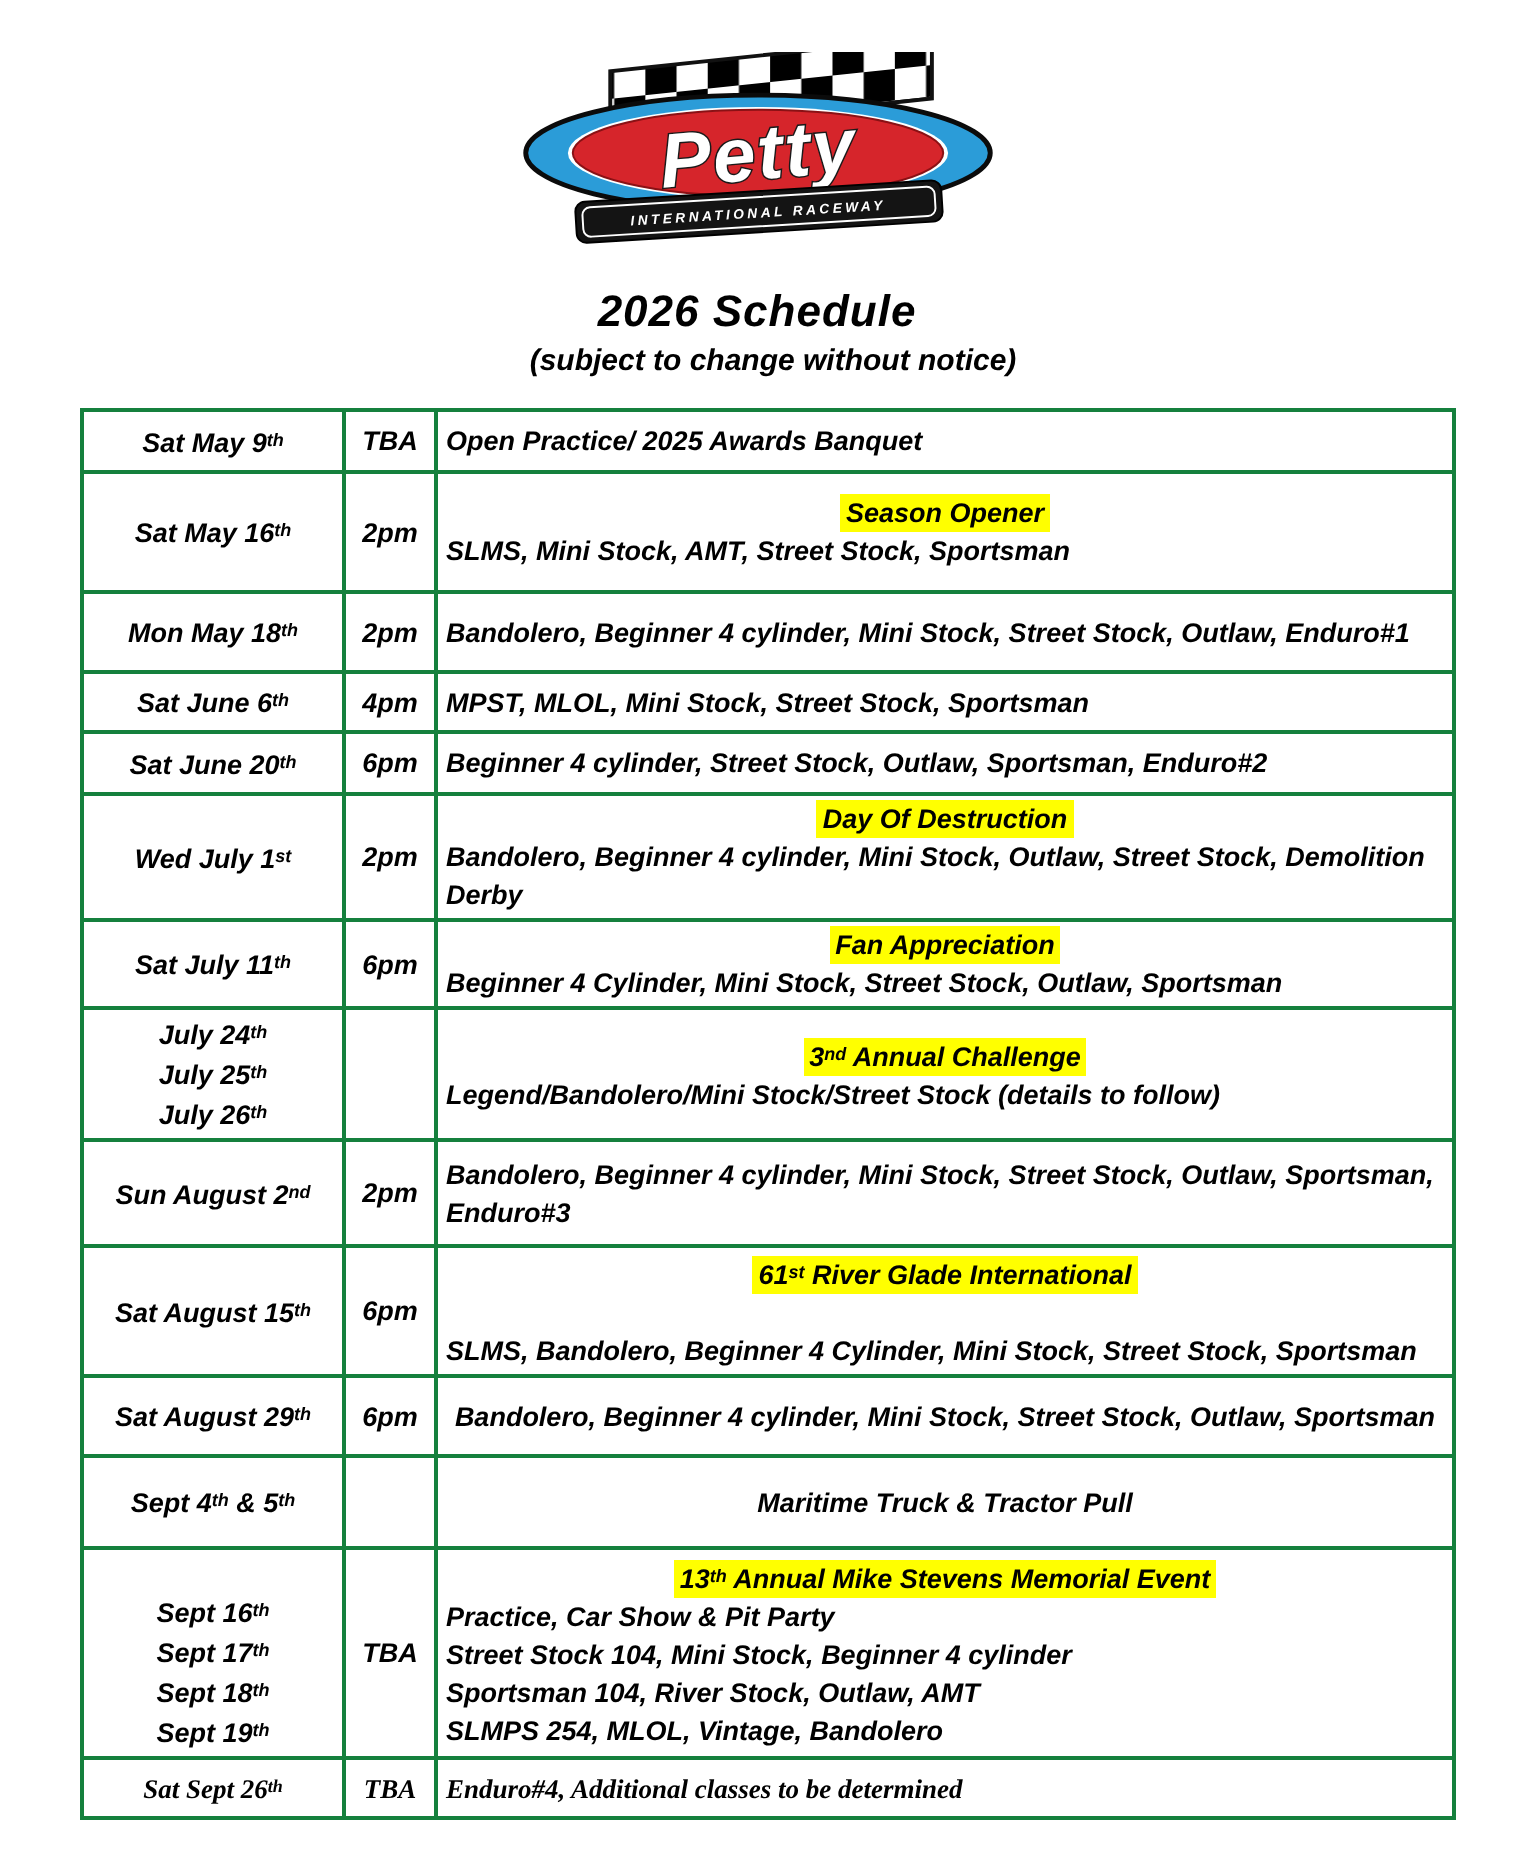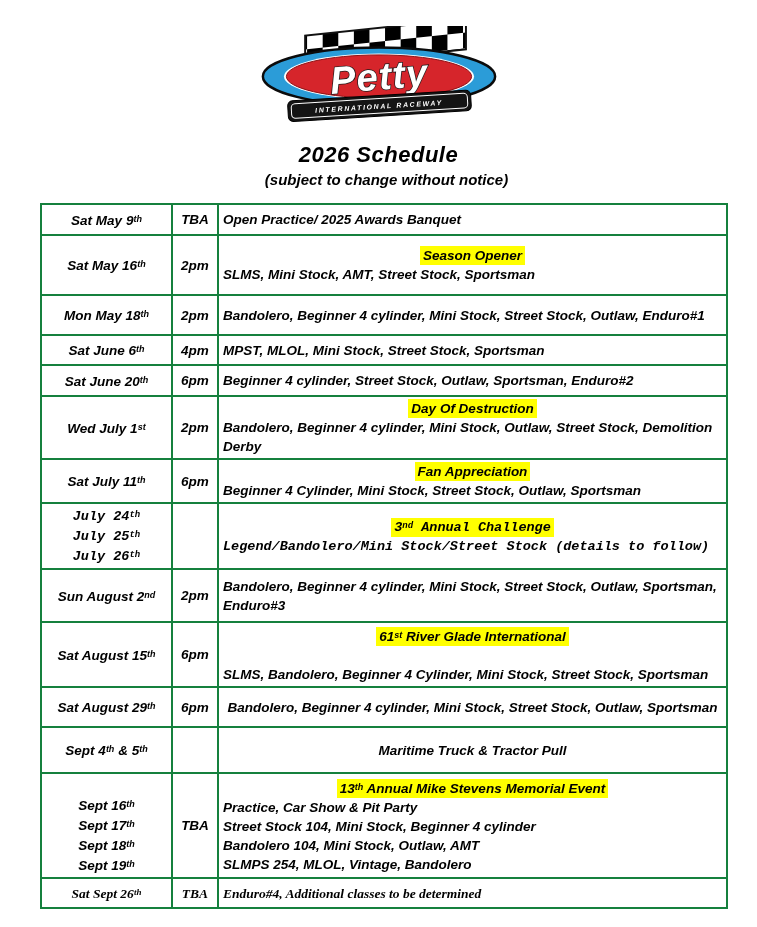--- a/index.html
+++ b/index.html
@@ -134,21 +134,21 @@
         <tr style="height: 40px;">
           <td class="date-cell">
             <div class="date-line">Sat July 11<span class="sup">th</span></div>
           </td>
           <td class="time-cell">6pm</td>
           <td class="event-cell">
             <div class="event-line text-center"><span class="hl">Fan Appreciation</span></div>
             <div class="event-line">Beginner 4 Cylinder, Mini Stock, Street Stock, Outlaw, Sportsman</div>
           </td>
         </tr>
-        <tr style="height: 60px; font-family: Liberation Mono, monospace;">
+        <tr style="height: 60px;">
           <td class="date-cell">
             <div class="date-line">July 24<span class="sup">th</span></div>
             <div class="date-line">July 25<span class="sup">th</span></div>
             <div class="date-line">July 26<span class="sup">th</span></div>
           </td>
           <td class="time-cell"></td>
           <td class="event-cell">
             <div class="event-line text-center"><span class="hl">3<span class="sup">nd</span> Annual Challenge</span></div>
             <div class="event-line">Legend/Bandolero/Mini Stock/Street Stock (details to follow)</div>
           </td>
@@ -197,21 +197,21 @@
             <div class="date-line">Sept 16<span class="sup">th</span></div>
             <div class="date-line">Sept 17<span class="sup">th</span></div>
             <div class="date-line">Sept 18<span class="sup">th</span></div>
             <div class="date-line">Sept 19<span class="sup">th</span></div>
           </td>
           <td class="time-cell">TBA</td>
           <td class="event-cell">
             <div class="event-line text-center"><span class="hl">13<span class="sup">th</span> Annual Mike Stevens Memorial Event</span></div>
             <div class="event-line">Practice, Car Show &amp; Pit Party</div>
             <div class="event-line">Street Stock 104, Mini Stock, Beginner 4 cylinder</div>
-            <div class="event-line">Bandolero 104, Mini Stock, Outlaw, AMT</div>
+            <div class="event-line">Sportsman 104, River Stock, Outlaw, AMT</div>
             <div class="event-line">SLMPS 254, MLOL, Vintage, Bandolero</div>
           </td>
         </tr>
         <tr style="height: 30px; font-family: Liberation Serif, serif;">
           <td class="date-cell">
             <div class="date-line">Sat Sept 26<span class="sup">th</span></div>
           </td>
           <td class="time-cell">TBA</td>
           <td class="event-cell">
             <div class="event-line">Enduro#4, Additional classes to be determined</div>

